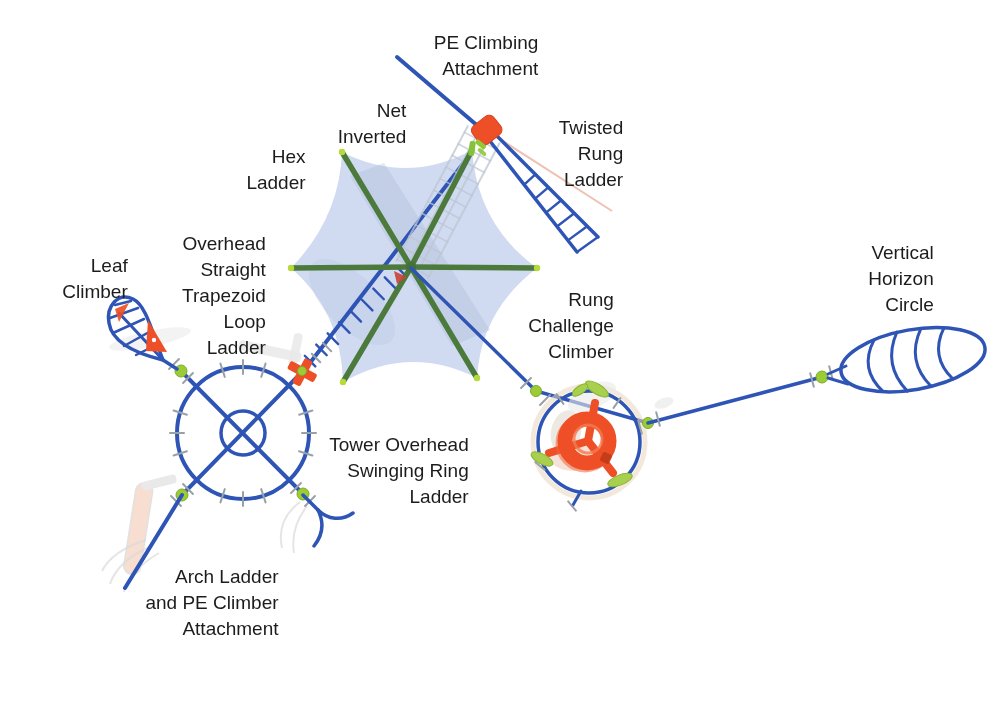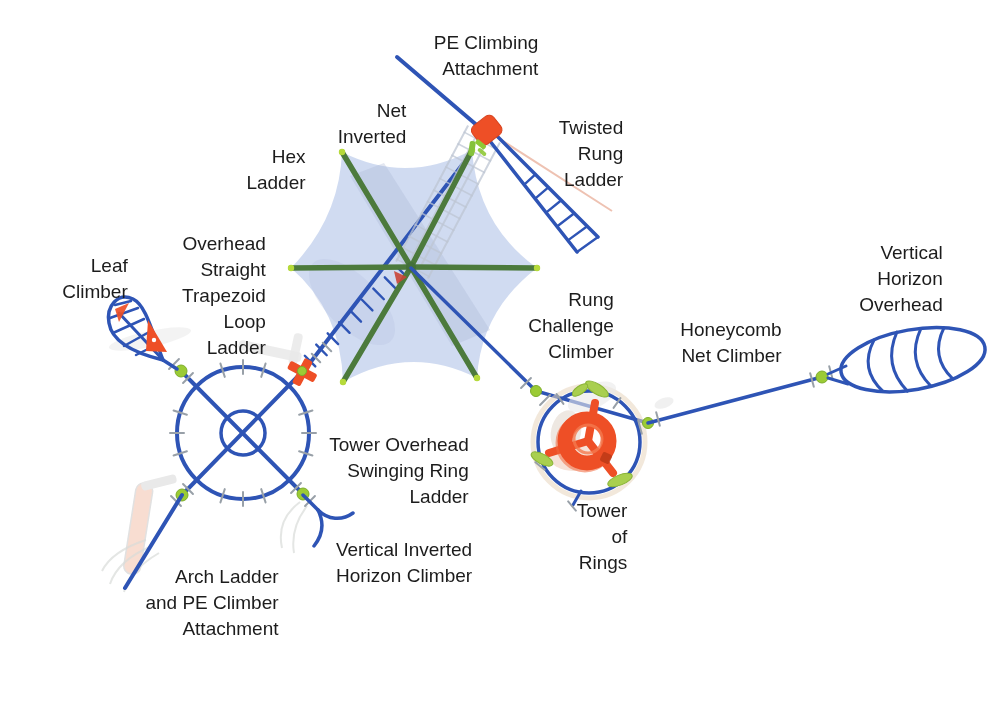--- a/index.html
+++ b/index.html
@@ -251,30 +251,23 @@
 Ladder</div>
   <div class="lbl" style="left:224px;top:231px">Overhead
 Straight
 Trapezoid
 Loop
 Ladder</div>
   <div class="lbl" style="left:95px;top:253px">Leaf
 Climber</div>
   <div class="lbl" style="left:901px;top:240px">Vertical
 Horizon
-Overhead</div>
-  <div class="lbl" style="left:731px;top:317px">Honeycomb
-Net Climber</div>
+Circle</div>
   <div class="lbl" style="left:571px;top:287px">Rung
 Challenge
 Climber</div>
   <div class="lbl" style="left:399px;top:432px">Tower Overhead
 Swinging Ring
 Ladder</div>
-  <div class="lbl" style="left:602px;top:498px">Tower
-of
-Rings</div>
-  <div class="lbl" style="left:404px;top:537px">Vertical Inverted
-Horizon Climber</div>
   <div class="lbl" style="left:212px;top:564px">Arch Ladder
 and PE Climber
 Attachment</div>
 </div>
 
 </body></html>

